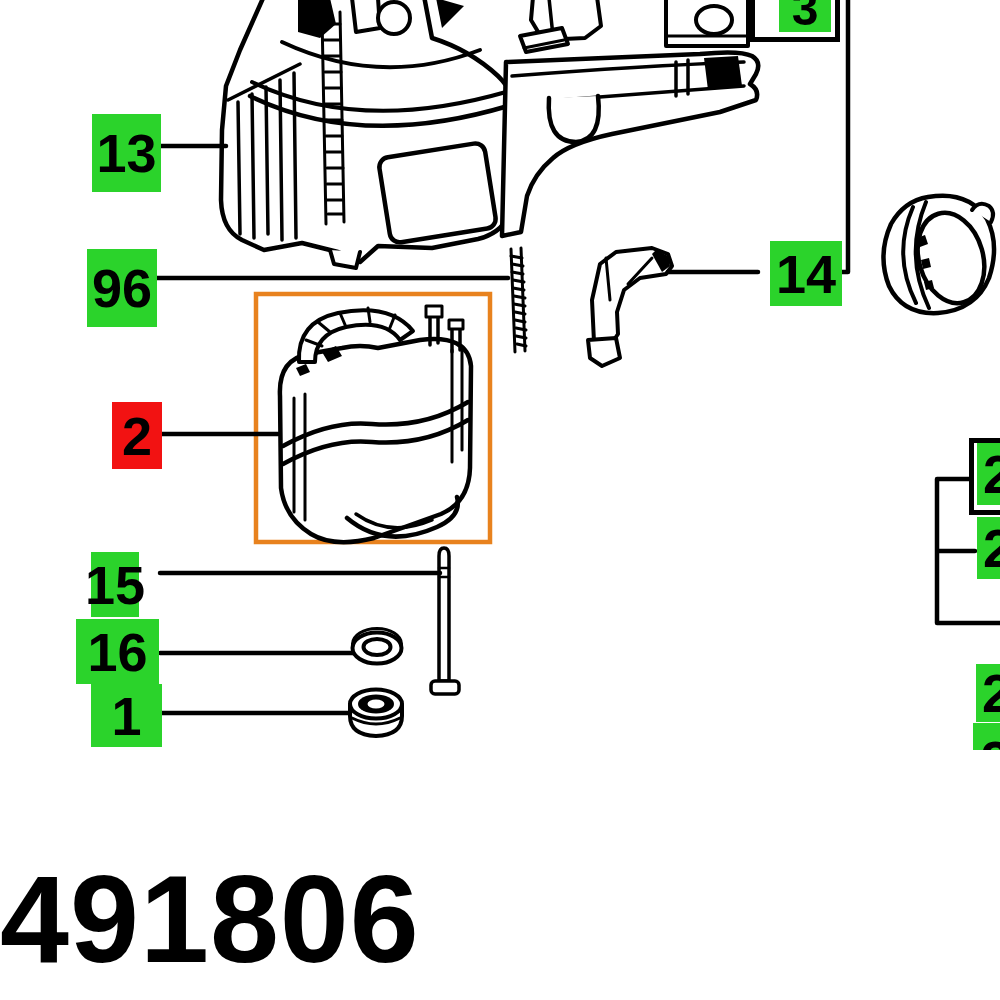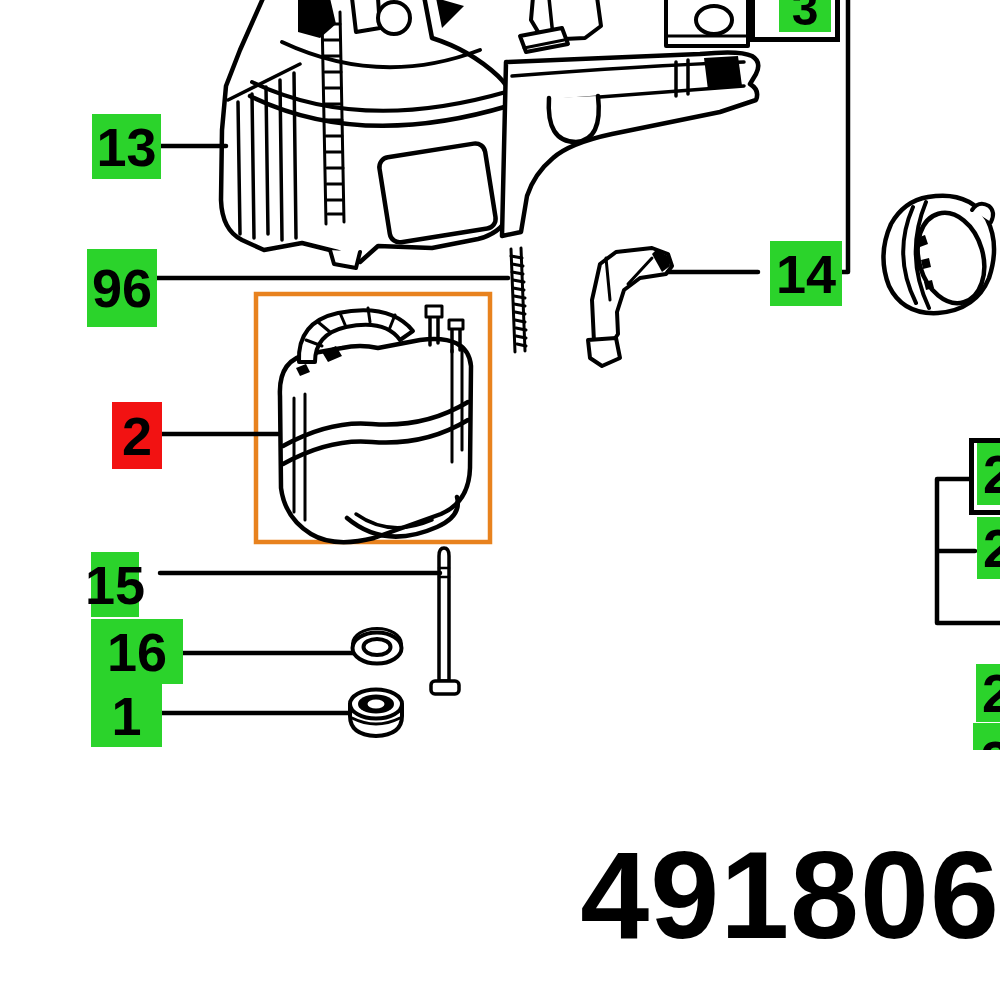--- a/index.html
+++ b/index.html
@@ -13,37 +13,37 @@
   .bfill{fill:var(--ink,#000);stroke:none;}
   .co{
     position:absolute;z-index:3;display:flex;align-items:center;justify-content:center;
     font-weight:700;font-size:54px;color:var(--ink,#000);line-height:1;
   }
   .co.green{background:var(--label-green,#2BD32B);}
   .co.red{background:var(--label-red,#F21212);}
   .groupbox{
     position:absolute;z-index:2;background:#fff;border:5px solid var(--ink,#000);
   }
-  #co-13{left:92px;top:114px;width:69px;height:65px}
+  #co-13{left:92px;top:114px;width:69px;height:78px}
   #co-96{left:87px;top:249px;width:70px;height:78px}
   #co-2{left:112px;top:402px;width:50px;height:67px}
   #co-15{left:91px;top:552px;width:48px;height:65px}
-  #co-16{left:91px;top:619px;width:92px;height:65px}
+  #co-16{left:76px;top:619px;width:83px;height:65px}
   #co-17{left:91px;top:684px;width:71px;height:63px}
   #co-14{left:770px;top:241px;width:72px;height:65px}
   #box-3{left:750px;top:-22px;width:80px;height:54px}
   #co-3{left:779px;top:-14px;width:52px;height:46px;font-size:48px}
   #box-a{left:969px;top:438px;width:60px;height:67px}
   #co-a{left:977px;top:443px;width:42px;height:62px}
   #co-b{left:977px;top:517px;width:42px;height:62px}
   #co-c{left:976px;top:664px;width:42px;height:58px}
   #co-d{left:973px;top:723px;width:45px;height:27px;overflow:hidden;align-items:flex-start}
   #co-d span{display:block;transform:translateY(10px);}
   #part-number{
-    position:absolute;left:0;top:824px;width:100%;text-align:right;z-index:3;
+    position:absolute;left:0;top:848px;width:100%;text-align:left;z-index:3;
     font-size:124px;font-weight:700;letter-spacing:1px;color:var(--ink,#000);
   }
 </style>
 </head>
 <body>
 
 <div class="stage">
 
   <svg width="1000" height="1000" viewBox="0 0 1000 1000">
 

